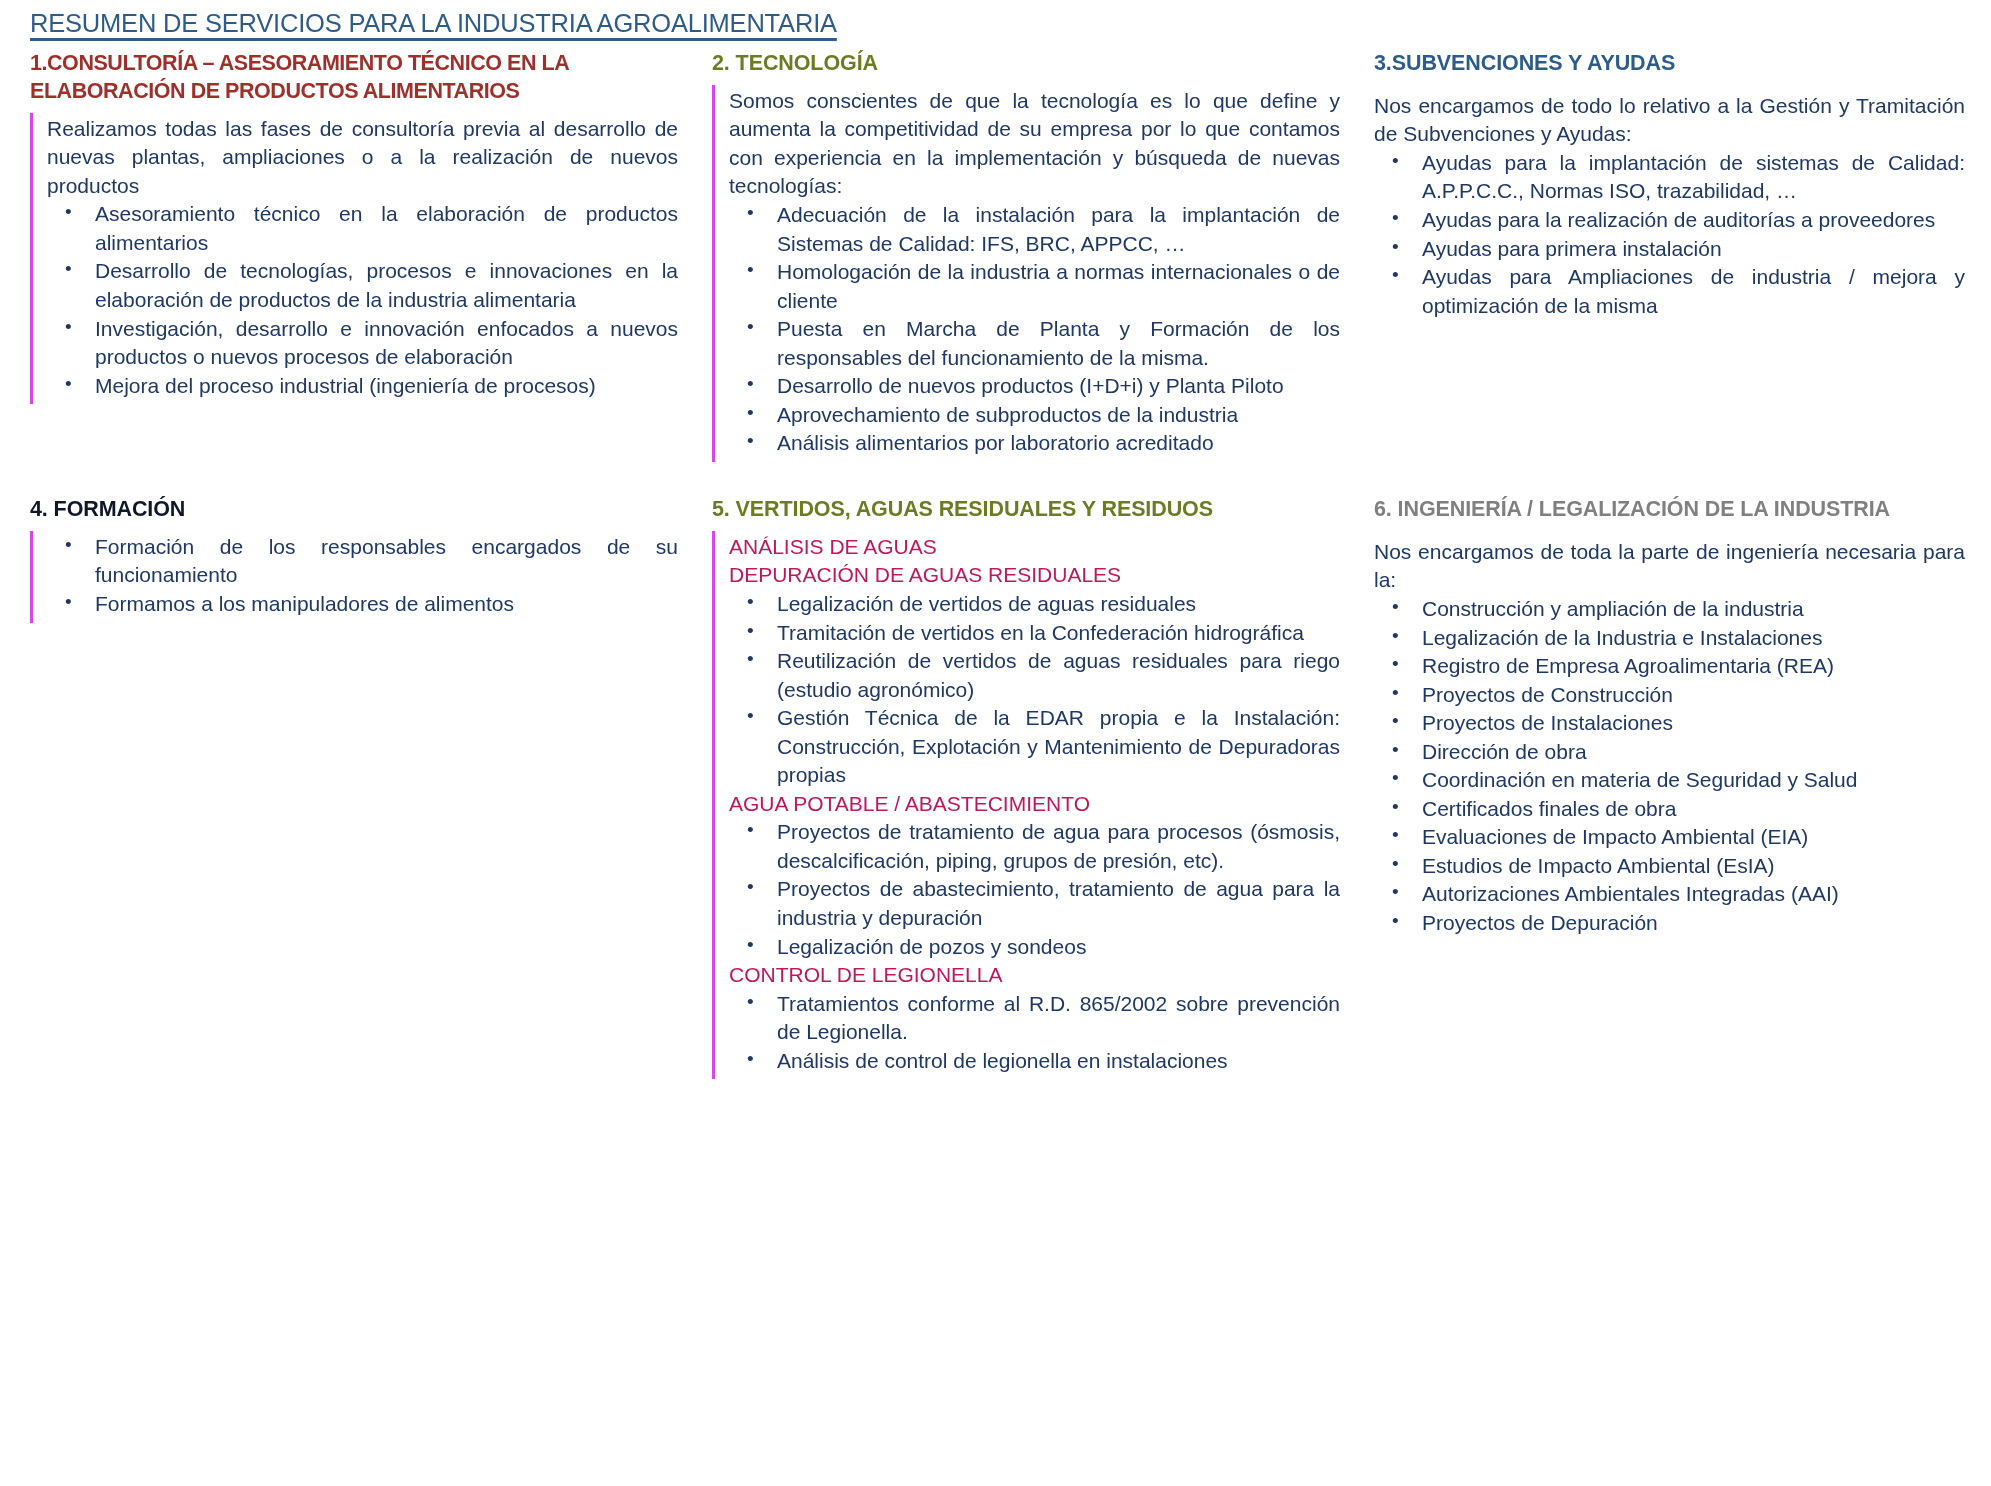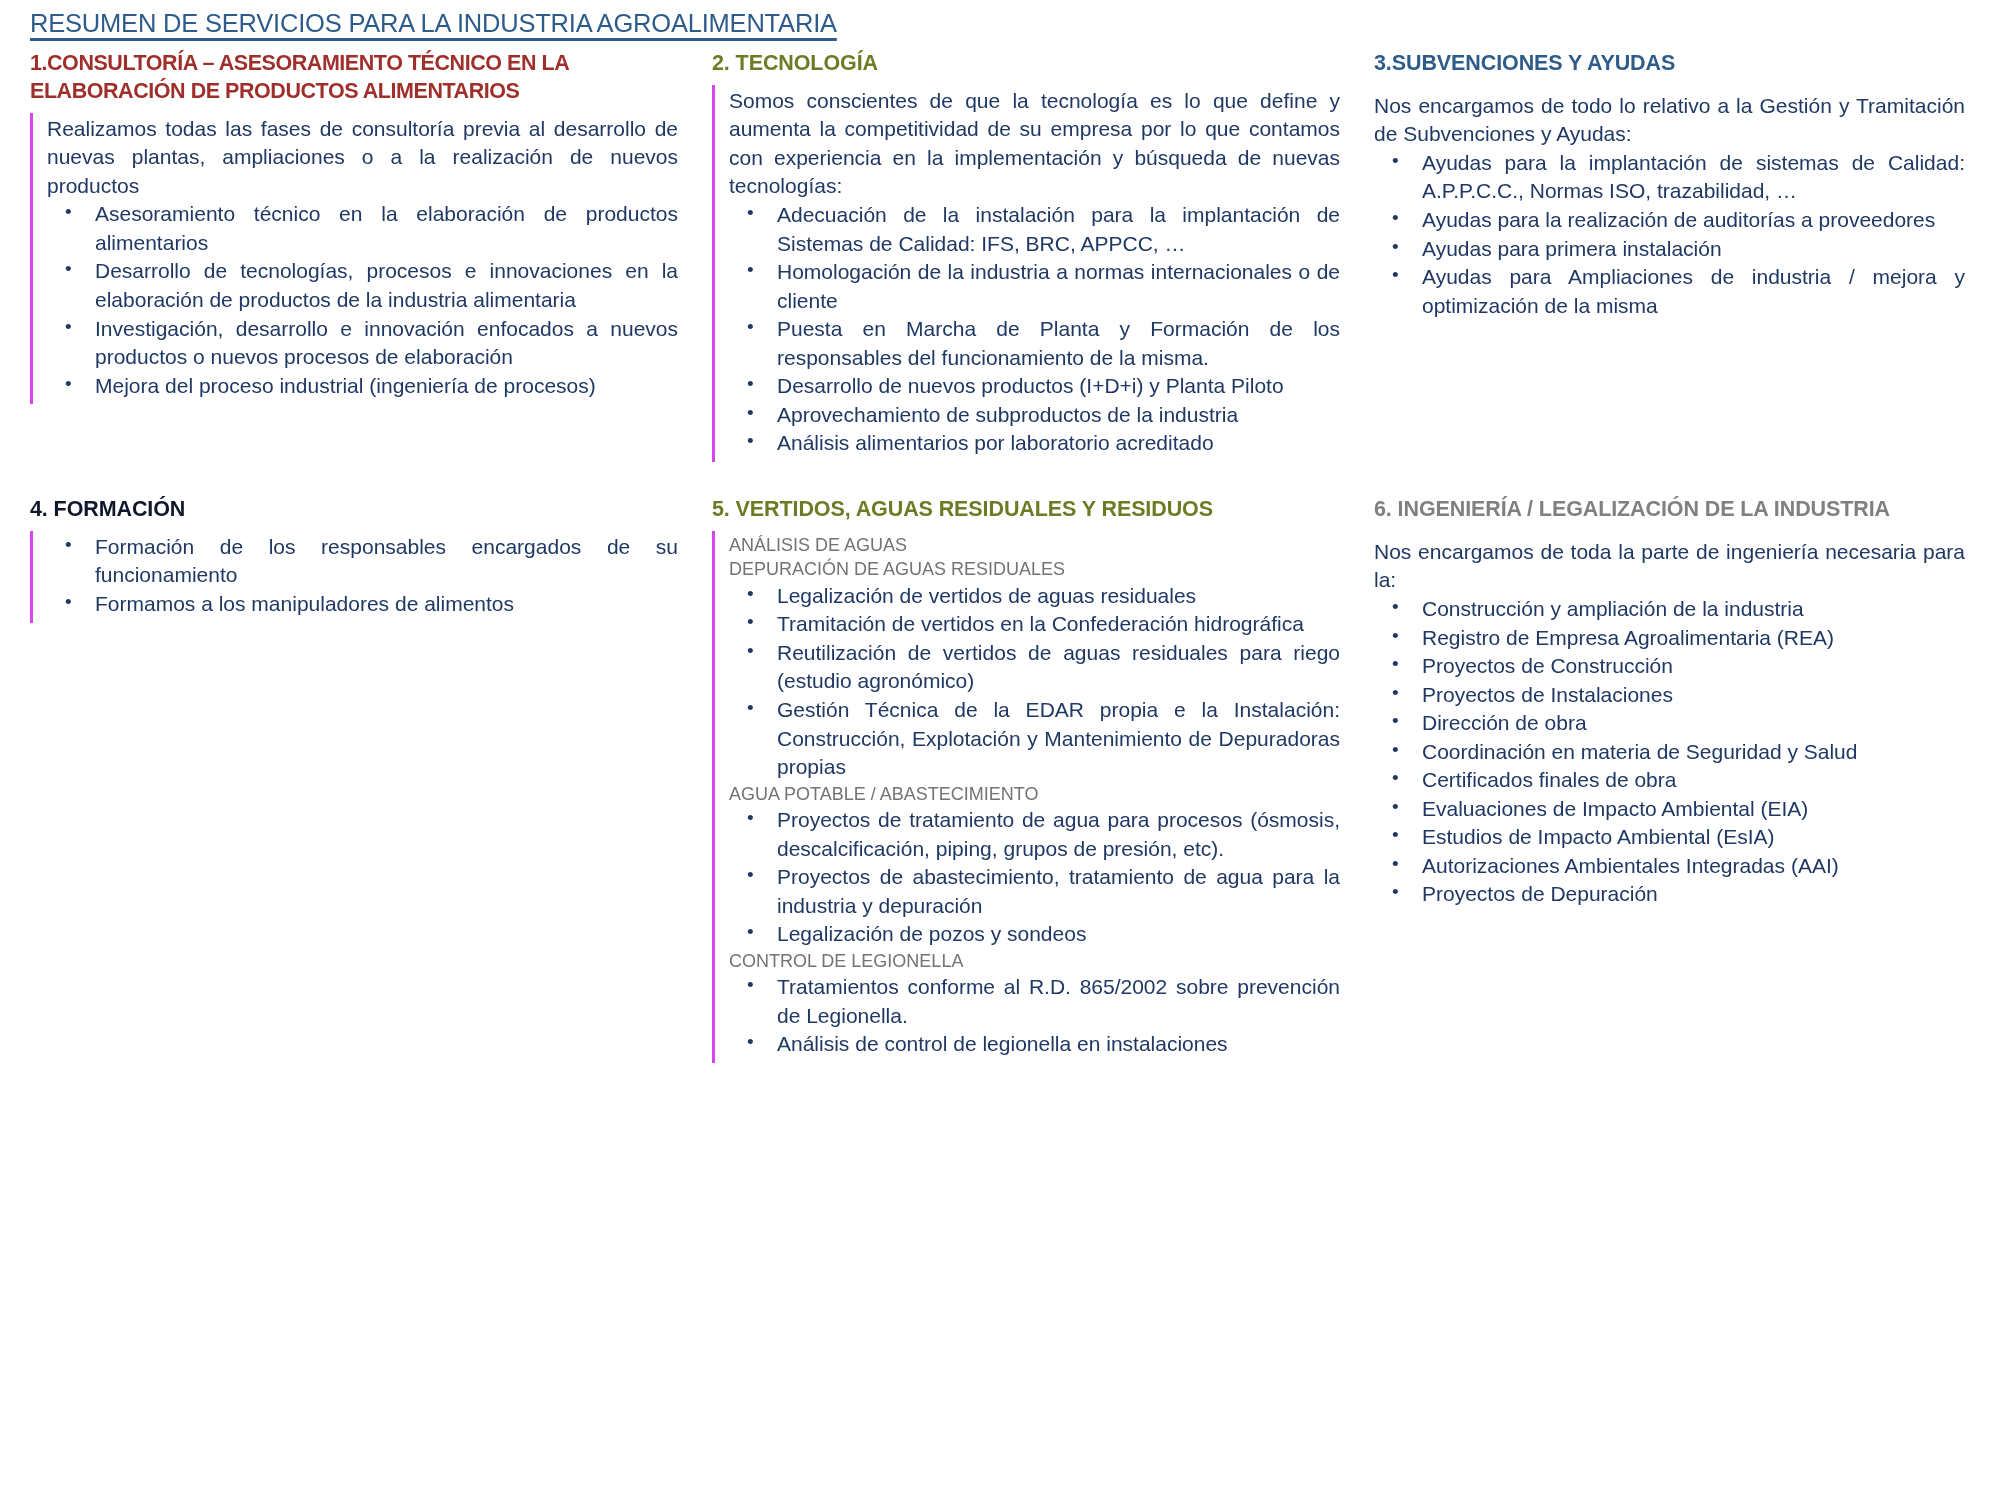--- a/index.html
+++ b/index.html
@@ -96,23 +96,23 @@
   ul.bl > li.plain { text-align: left; }
   ul.bl > li::before {
     content: "\2022";
     position: absolute;
     left: 18px;
     top: -1px;
     font-size: 19px;
     color: #1f3864;
   }
   .sub-head {
-    font-size: 18px;
+    font-size: 21px;
     line-height: 1.36;
-    color: #737373;
+    color: #be185d;
   }
   .row2 { margin-top: 20px; }
   .spacer-tall { height: 14px; }
 </style>
 </head>
 <body>
 
 <div class="page">
 
   <h1 class="doc-title">RESUMEN DE SERVICIOS PARA LA INDUSTRIA AGROALIMENTARIA</h1>
@@ -199,20 +199,21 @@
         </ul>
       </div>
     </div>
 
     <div class="col col-3">
       <div class="sec-head h-gray">6. INGENIERÍA / LEGALIZACIÓN DE LA INDUSTRIA</div>
       <div class="body-box noline">
         <p class="para">Nos encargamos de toda la parte de ingeniería necesaria para la:</p>
         <ul class="bl">
           <li class="plain">Construcción y ampliación de la industria</li>
+          <li class="plain">Legalización de la Industria e Instalaciones</li>
           <li class="plain">Registro de Empresa Agroalimentaria (REA)</li>
           <li class="plain">Proyectos de Construcción</li>
           <li class="plain">Proyectos de Instalaciones</li>
           <li class="plain">Dirección de obra</li>
           <li class="plain">Coordinación en materia de Seguridad y Salud</li>
           <li class="plain">Certificados finales de obra</li>
           <li class="plain">Evaluaciones de Impacto Ambiental (EIA)</li>
           <li class="plain">Estudios de Impacto Ambiental (EsIA)</li>
           <li class="plain">Autorizaciones Ambientales Integradas (AAI)</li>
           <li class="plain">Proyectos de Depuración</li>

